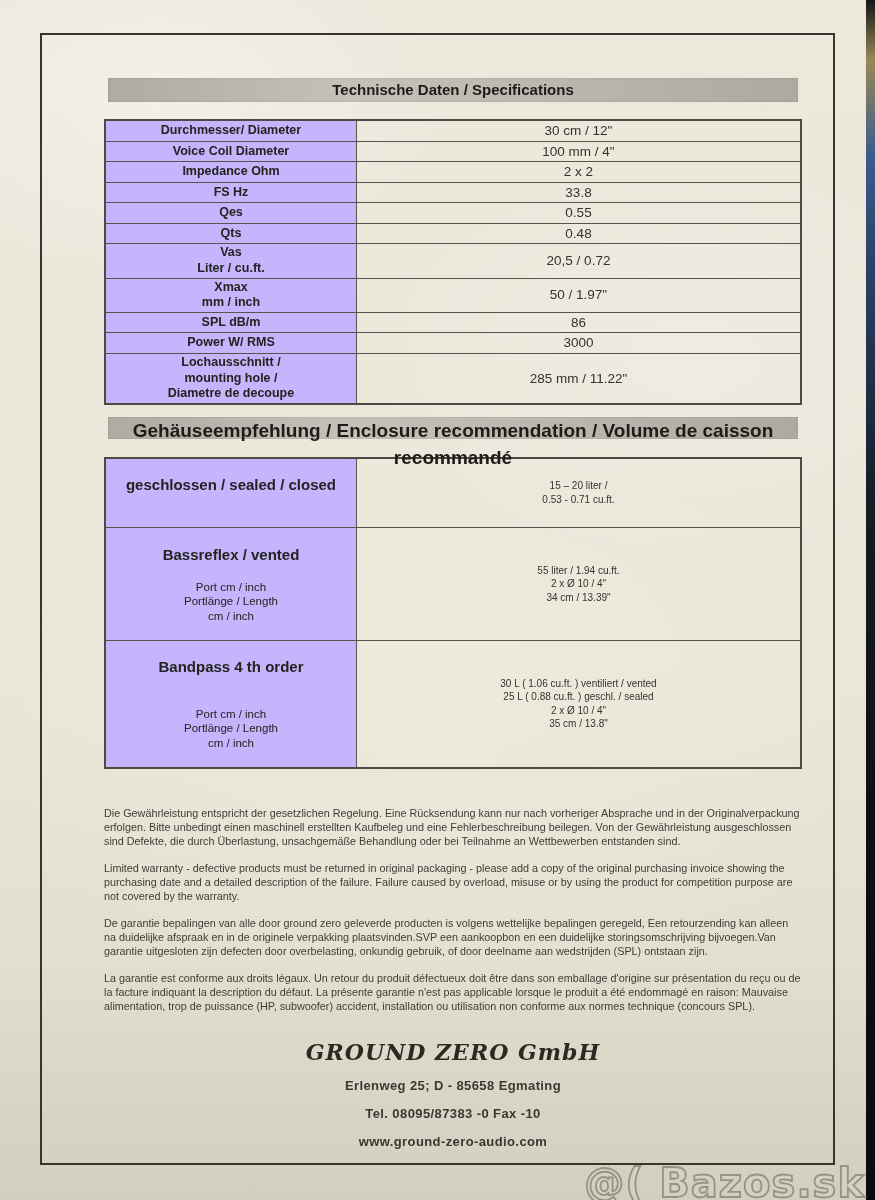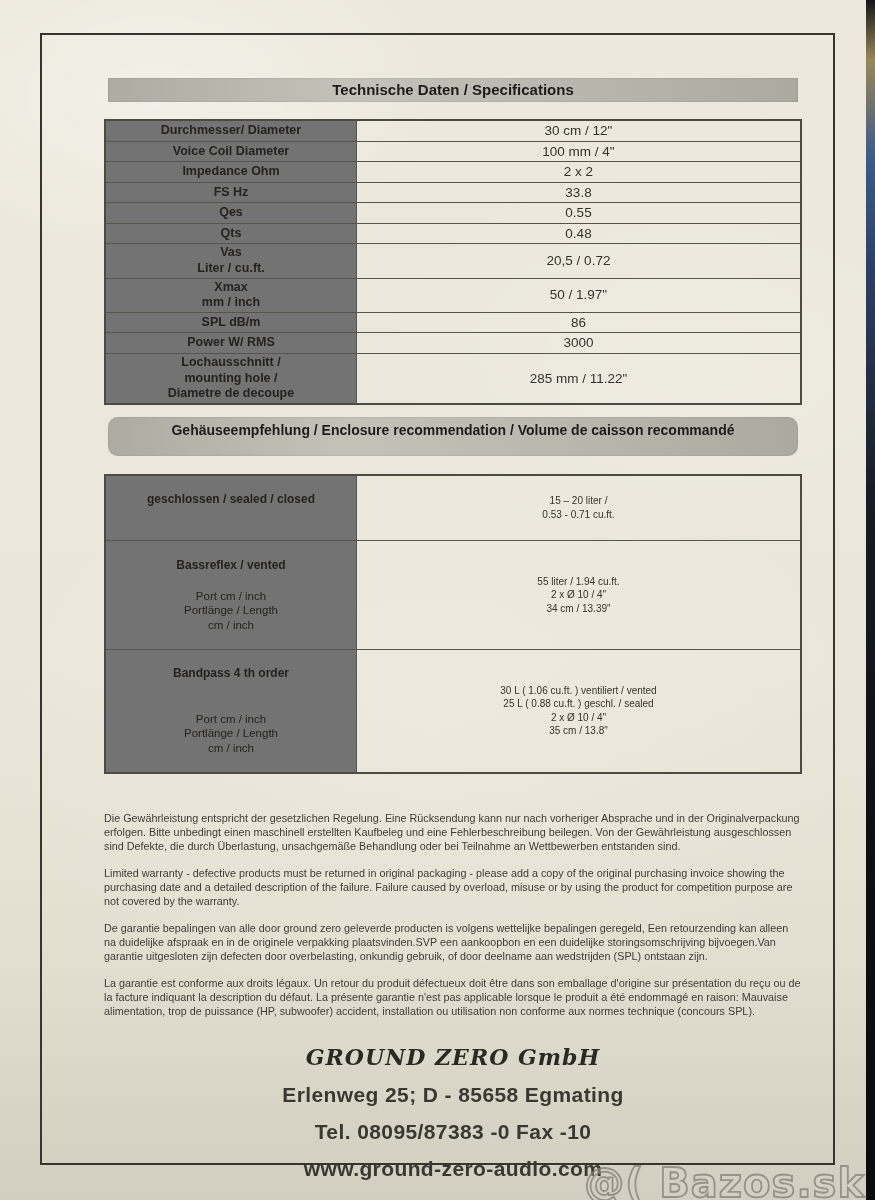--- a/index.html
+++ b/index.html
@@ -30,54 +30,54 @@
     color:#2b2a25;
   }
   
   .barwrap{width:690px;margin:12px auto;}
   .section-bar{
     height:24px;line-height:24px;text-align:center;
     background:linear-gradient(90deg,#aeaba2 0%,#c4c1b8 35%,#b8b5ac 70%,#aca9a0 100%);
     font-weight:bold;font-size:15px;color:#1d1c19;
     box-shadow:inset 0 0 2px rgba(0,0,0,0.15);
   }
-  .section-bar.second{height:39px;line-height:27px;font-size:14px;margin-top:9px;border-radius:10px;}
+  .section-bar.second{height:22px;line-height:27px;font-size:19px;margin-top:9px;}
   
   table{width:698px;border-collapse:collapse;table-layout:fixed;}
   table{border:2px solid #4c4a42;}
   td{border:1px solid #56544b;vertical-align:middle;white-space:pre-line;}
   td.lbl{
-    width:238px;background:#737373;text-align:center;
+    width:238px;background:#c4b5fd;text-align:center;
     font-weight:bold;font-size:12.5px;line-height:1.25;color:#24231f;
     padding:1px 6px;
   }
   td.val{
     text-align:center;font-size:13.5px;line-height:1.3;color:#35332d;
     padding:1px 8px;background:transparent;
   }
   .spec-table{margin-top:17px;}
   .enc-table{margin-top:18px;}
   .enc-table td.val{font-size:10px;line-height:1.35;}
-  .lbl-title{font-weight:bold;font-size:12px;line-height:1.3;}
+  .lbl-title{font-weight:bold;font-size:15px;line-height:1.3;}
   .lbl-sub{font-weight:normal;font-size:11.5px;line-height:1.25;}
   
   .paras{margin-top:37px;}
   .para{
     text-align:left;font-size:10.8px;line-height:1.3;color:#3f3c36;
     margin:0 0 13px 0;
   }
   
   .company{text-align:center;margin-top:26px;color:#33312b;}
   .logo{
     font-size:22px;font-weight:bold;font-style:italic;
     letter-spacing:1px;color:#2a2923;
     font-family:"DejaVu Serif", serif;
     transform:scaleY(1.05);
   }
-  .company-line{font-weight:bold;font-size:21px;letter-spacing:0.4px;margin-top:13px;color:#3a3833;}
+  .company-line{font-weight:bold;font-size:13px;letter-spacing:0.4px;margin-top:13px;color:#3a3833;}
   
   .watermark{
     position:absolute;right:10px;bottom:-6px;z-index:5;
     font-size:40px;font-weight:bold;letter-spacing:1px;
     color:rgba(214,210,198,0.30);
     -webkit-text-stroke:1.8px rgba(130,125,114,0.75);
     font-family:"DejaVu Sans", sans-serif;
   }
 </style>
 </head>

